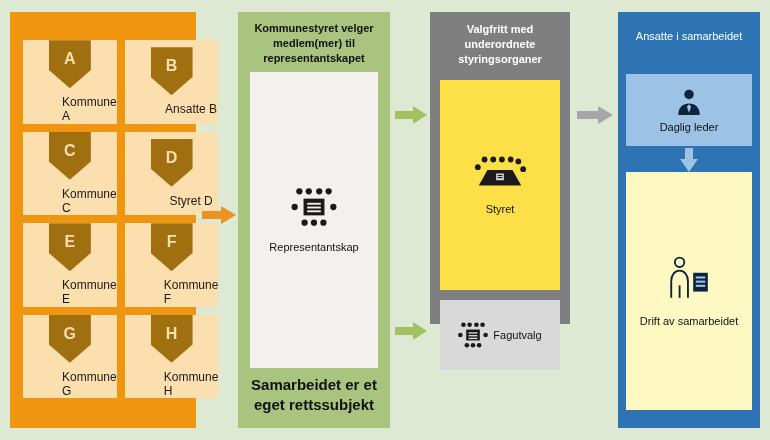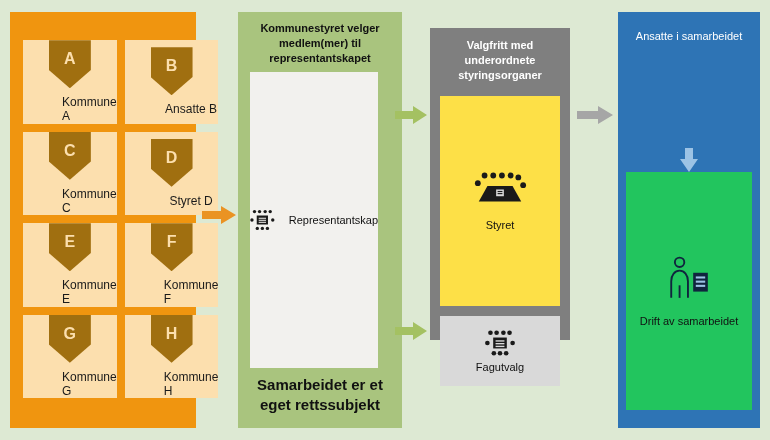--- a/index.html
+++ b/index.html
@@ -25,75 +25,73 @@
   }
   .shield-letter {
     color:#fcdfae; font-weight:bold; font-size:16px; padding-bottom:10px;
   }
   .kommune-label { font-size:12px; color:#1a1a1a;padding-left:39px; }
 
   
   .panel-green {
     position:absolute; left:238px; top:12px; width:152px; height:416px;
     background:#a9c47e;
-    padding-left:12px;
   }
   .panel-green .title {
     position:absolute; top:9px; left:6px; right:6px; text-align:center;
     font-size:11px; font-weight:bold; color:#111; line-height:1.35;
   }
   .rep-box {
     position:absolute; left:12px; top:60px; width:128px; height:296px;
-    background:#f2f1ee; display:flex; 
+    background:#f2f1ee; display:flex; flex-direction:column;
     align-items:center; justify-content:center; gap:14px;
   }
   .rep-label, .box-label { font-size:11px; color:#111; text-align:center; }
   .panel-green .footer {
     position:absolute; bottom:13px; left:8px; right:8px; text-align:center;
     font-size:15px; font-weight:bold; color:#111; line-height:1.35;
   }
 
   
   .panel-gray {
     position:absolute; left:430px; top:12px; width:140px; height:312px;
     background:#7f7f7f;
-    margin-top:16px;
   }
   .panel-gray .title {
     position:absolute; top:10px; left:6px; right:6px; text-align:center;
     font-size:11px; font-weight:bold; color:#ffffff; line-height:1.35;
   }
   .styret-box {
     position:absolute; left:10px; top:68px; width:120px; height:210px;
     background:#fde047; display:flex; flex-direction:column;
     align-items:center; justify-content:center; gap:12px;
   }
   .fagutvalg-box {
     position:absolute; left:10px; top:288px; width:120px; height:70px;
-    background:#d9d9d9; display:flex; flex-direction:column;
+    background:#d9d9d9; display:flex; flex-direction:row;
     align-items:center; justify-content:center; gap:5px;
   }
 
   
   .panel-blue {
     position:absolute; left:618px; top:12px; width:142px; height:416px;
     background:#2e74b5;
   }
   .panel-blue .title {
     position:absolute; top:18px; left:4px; right:4px; text-align:center;
     font-size:11px; font-weight:normal; color:#ffffff;
   }
   .leder-box {
     position:absolute; left:8px; top:62px; width:126px; height:72px;
     background:#9cc3e5; display:flex; flex-direction:column;
     align-items:center; justify-content:center; gap:5px;
   }
   .drift-box {
     position:absolute; left:8px; top:160px; width:126px; height:238px;
-    background:#22c55e; display:flex; flex-direction:column;
+    background:#fef9c3; display:flex; flex-direction:column;
     align-items:center; justify-content:center; gap:14px;
   }
   .arrow-down-wrap {
     position:absolute; left:50%; transform:translateX(-50%); top:136px;
     line-height:0;
   }
 
   
   .conn { position:absolute; line-height:0; }
   .icon { line-height:0; }
@@ -233,20 +231,28 @@
       <span class="box-label">Fagutvalg</span>
     </div>
   </div>
 
   <svg class="conn" style="left:577px; top:106px;" width="36" height="18" viewBox="0 0 36 18">
     <polygon points="0,5 21,5 21,0 36,9 21,18 21,13 0,13" fill="#a6a6a6"></polygon>
   </svg>
 
   <div class="panel-blue">
     <div class="title">Ansatte i samarbeidet</div>
+    <div class="leder-box">
+      <svg class="icon" width="26" height="28" viewBox="0 0 24 26" fill="#10243e">
+        <circle cx="12" cy="6" r="4.4"></circle>
+        <path d="M2 25 c0-7 4.5-10.5 10-10.5 s10 3.5 10 10.5 z"></path>
+        <polygon points="12,15 10,17.5 12,23 14,17.5" fill="#9cc3e5"></polygon>
+      </svg>
+      <span class="box-label">Daglig leder</span>
+    </div>
     <div class="arrow-down-wrap">
       <svg width="18" height="24" viewBox="0 0 18 24">
         <polygon points="5,0 13,0 13,11 18,11 9,24 0,11 5,11" fill="#9cc3e5"></polygon>
       </svg>
     </div>
     <div class="drift-box">
       <svg class="icon" width="46" height="46" viewBox="0 0 44 42">
         <circle cx="13" cy="6" r="4.5" fill="none" stroke="#10243e" stroke-width="1.8"></circle>
         <path d="M5 40 v-16 c0-6 3.5-10 8-10 s8 4 8 10 v16" fill="none" stroke="#10243e" stroke-width="1.8"></path>
         <line x1="13" y1="28" x2="13" y2="40" stroke="#10243e" stroke-width="1.8"></line>

